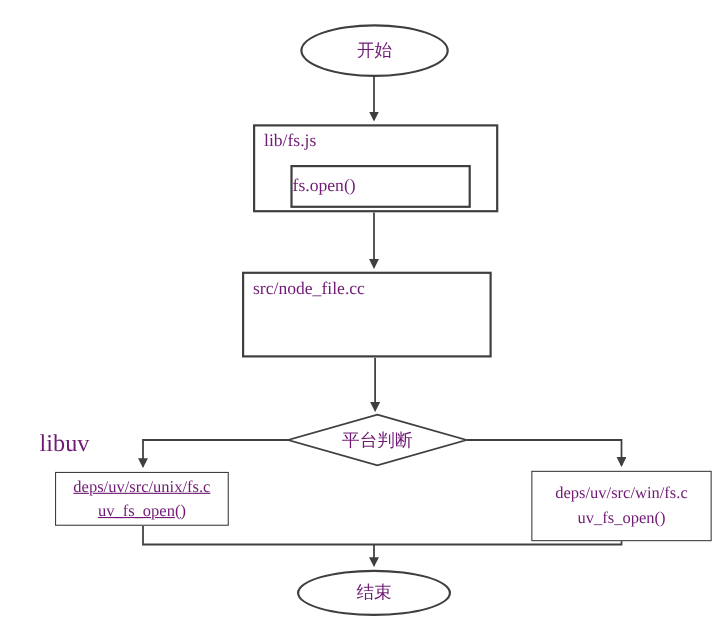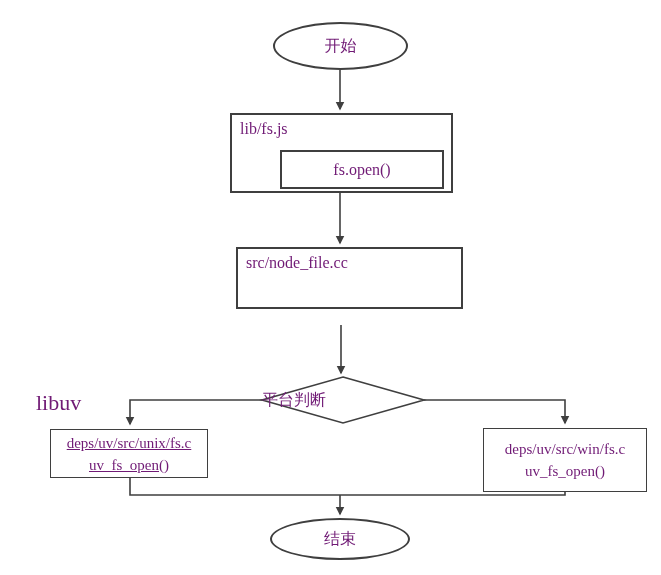--- a/index.html
+++ b/index.html
@@ -37,30 +37,29 @@
     top: 5px;
     font-size: 16px;
     white-space: nowrap;
   }
   .rect-inner {
     position: absolute;
     border: 2px solid #3f3f3f;
     background: #ffffff;
     display: flex;
     align-items: center;
-    justify-content: center;
+    justify-content: flex-start;
     font-size: 16px;
-    margin-left: 16px;
   }
 
   .decision-label {
     position: absolute;
     display: flex;
     align-items: center;
-    justify-content: flex-start;
+    justify-content: center;
     font-size: 16px;
   }
 
   .side-box {
     border: 1.5px solid #3f3f3f;
     background: #ffffff;
     display: flex;
     flex-direction: column;
     align-items: center;
     justify-content: center;
@@ -108,21 +107,21 @@
     <span>开始</span>
   </div>
 
   <div class="node rect-outer" style="left:230px; top:113px; width:223px; height:80px;">
     <span class="title">lib/fs.js</span>
     <div class="rect-inner" style="left:32px; top:35px; width:160px; height:35px;">
       <span>fs.open()</span>
     </div>
   </div>
 
-  <div class="node rect-outer" style="left:236px; top:247px; width:227px; height:62px;">
+  <div class="node rect-outer" style="left:220px; top:247px; width:227px; height:78px;">
     <span class="title">src/node_file.cc</span>
   </div>
 
   <div class="decision-label" style="left:262px; top:377px; width:162px; height:46px;">
     <span>平台判断</span>
   </div>
 
   <div class="free-label" style="left:36px; top:390px;">libuv</div>
 
   <div class="node side-box" style="left:50px; top:429px; width:158px; height:49px;text-decoration:underline;">

